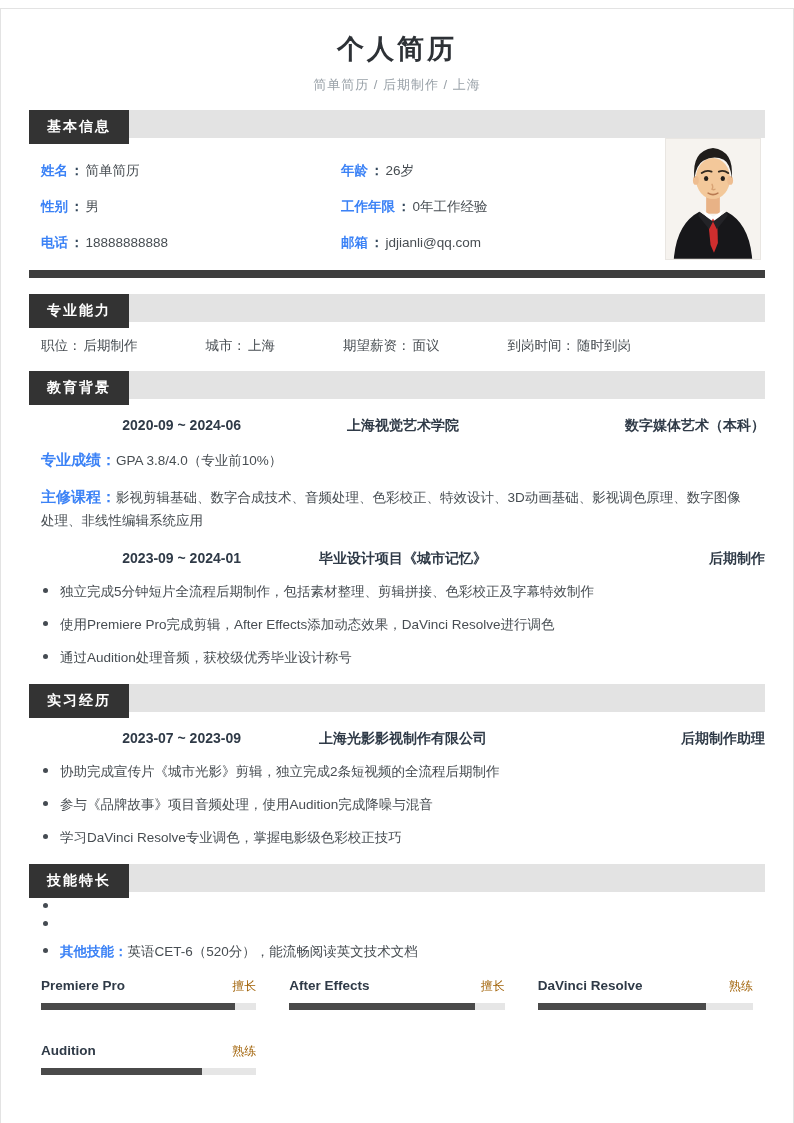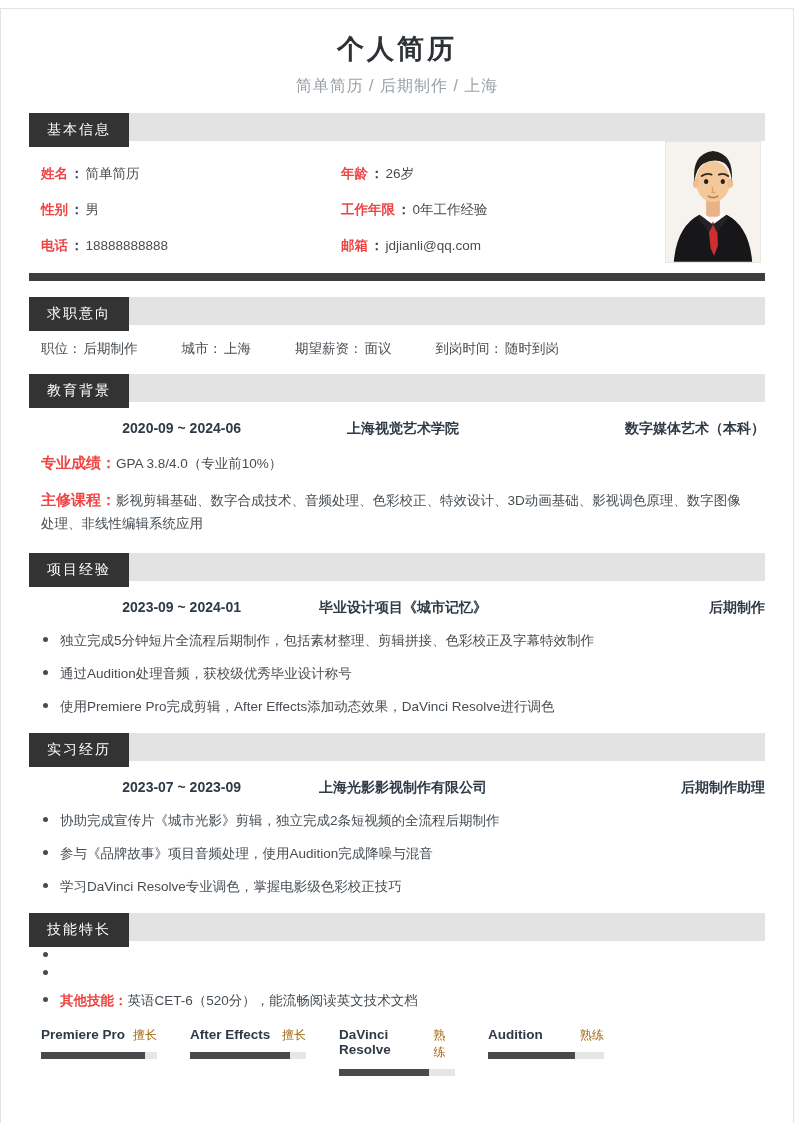--- a/index.html
+++ b/index.html
@@ -13,53 +13,53 @@
     border: 1px solid #e3e3e3;
     overflow: hidden;
     padding: 0 28px;
     color: #474d52;
   }
   
   .head { text-align: center; padding-top: 22px; }
   .head h1 {
     font-size: 27px; font-weight: bold; color: #2d3136; letter-spacing: 3px;
   }
-  .subtitle { margin-top: 9px; font-size: 16px; color: #99a1a8; letter-spacing: 1px; }
+  .subtitle { margin-top: 9px; font-size: 13px; color: #99a1a8; letter-spacing: 1px; }
 
   
   .sec-bar {
     height: 28px; background: #e3e3e3; margin-top: 16px;
     display: flex; align-items: stretch;
   }
   .sec-title {
     display: inline-flex; align-items: center;
     background: #333333; color: #ffffff;
-    padding: 17px 18px; font-size: 14px; font-weight: normal; letter-spacing: 2px;
+    padding: 17px 18px; font-size: 14px; font-weight: bold; letter-spacing: 2px;
   }
 
   
   .basic-wrap { position: relative; padding: 24px 0 4px 12px; }
   .basic-cols { display: flex; }
   .bcol { display: flex; flex-direction: column; row-gap: 18px; }
   .bcol-left  { width: 300px; }
   .bcol-right { width: 300px; }
   .field { display: flex; align-items: baseline; font-size: 13.5px; }
-  .flabel { font-weight: bold; color: #ef4444; }
+  .flabel { font-weight: bold; color: #3b82f6; }
   .fcolon { color: #33475b; font-weight: bold; margin: 0 2px; }
   .fvalue { color: #474d52; }
   .photo {
     position: absolute; right: 4px; top: 0px;
     width: 96px; height: 122px;
     border: 1px solid #e9e6e2; background: #f6f3ef;
   }
   .photo svg { display: block; width: 100%; height: 100%; }
   .divider { height: 8px; background: #3e3e3e; margin-top: 14px; }
 
   
-  .intent-row { display: flex; column-gap: 44px; margin: 15px 0 14px 12px; font-size: 13.5px; }
+  .intent-row { display: flex; column-gap: 68px; margin: 15px 0 14px 12px; font-size: 13.5px; }
   .intent-item { display: flex; align-items: baseline; color: #474d52; }
   .ilabel { color: #474d52; }
   .icolon { margin-right: 2px; }
 
   
   .meta {
     display: flex; align-items: baseline;
     margin: 18px 0 0 12px; font-size: 14px; font-weight: bold; color: #2f3a47;
   }
   .m-left  { width: 200px; text-align: right; }
@@ -73,21 +73,21 @@
   
   .blist { list-style: none; margin: 14px 12px 0 14px; }
   .blist li { display: flex; align-items: baseline; font-size: 13.5px; line-height: 20px; margin-bottom: 13px; color: #474d52; }
   .dot {
     flex: 0 0 auto; width: 5px; height: 5px; border-radius: 50%;
     background: #454b52; margin-right: 12px; position: relative; top: -3px;
   }
 
   
   .skill-grid {
-    display: grid; grid-template-columns: repeat(5, 1fr);
+    display: grid; grid-template-columns: repeat(3, 1fr);
     column-gap: 24px; row-gap: 16px;
     margin: 16px 12px 0 12px;
     gap: 33px;
   }
   .skill-head { display: flex; justify-content: space-between; align-items: baseline; }
   .skill-name { font-size: 13.5px; font-weight: bold; color: #2f3a47; }
   .skill-level { font-size: 12px; color: #a16207; }
   .skill-track { margin-top: 8px; height: 7px; background: #e6e6e6; }
   .skill-fill { height: 7px; background: #4a4a4a; width: 0; }
 </style>
@@ -159,21 +159,21 @@
         <path d="M37 72 L48 92 L59 72 L48 79 Z" fill="#ffffff"></path>
         <path d="M48 81 L43.5 88 L45.5 108 L49 116 L53 106 L52.5 88 Z" fill="#cf2e2e"></path>
         <path d="M34 74 L48 84 L44 92 L33 78 Z" fill="#232327"></path>
         <path d="M62 74 L48 84 L52 92 L63 78 Z" fill="#232327"></path>
       </svg>
     </div>
   </div>
   <div class="divider"></div>
 
   <div class="sec-bar">
-    <span class="sec-title">求职意向</span>
+    <span class="sec-title">专业能力</span>
   </div>
   <div class="intent-row">
     <div class="intent-item">
       <span class="ilabel">职位</span>
       <span class="icolon">：</span>
       <span>后期制作</span>
     </div>
     <div class="intent-item">
       <span class="ilabel">城市</span>
       <span class="icolon">：</span>
@@ -199,40 +199,37 @@
     <span class="m-center">上海视觉艺术学院</span>
     <span class="m-right">数字媒体艺术（本科）</span>
   </div>
   <div class="detail">
     <span class="flabel">专业成绩</span><span class="flabel">：</span><span>GPA 3.8/4.0（专业前10%）</span>
   </div>
   <div class="detail">
     <span class="flabel">主修课程</span><span class="flabel">：</span><span>影视剪辑基础、数字合成技术、音频处理、色彩校正、特效设计、3D动画基础、影视调色原理、数字图像处理、非线性编辑系统应用</span>
   </div>
 
-  <div class="sec-bar" style="margin-top:18px">
-    <span class="sec-title">项目经验</span>
-  </div>
   <div class="meta">
     <span class="m-left">2023-09 ~ 2024-01</span>
     <span class="m-center">毕业设计项目《城市记忆》</span>
     <span class="m-right">后期制作</span>
   </div>
   <ul class="blist">
     <li>
         <span class="dot"></span>
         <span>独立完成5分钟短片全流程后期制作，包括素材整理、剪辑拼接、色彩校正及字幕特效制作</span>
       </li>
     <li>
         <span class="dot"></span>
+        <span>使用Premiere Pro完成剪辑，After Effects添加动态效果，DaVinci Resolve进行调色</span>
+      </li>
+    <li>
+        <span class="dot"></span>
         <span>通过Audition处理音频，获校级优秀毕业设计称号</span>
-      </li>
-    <li>
-        <span class="dot"></span>
-        <span>使用Premiere Pro完成剪辑，After Effects添加动态效果，DaVinci Resolve进行调色</span>
       </li>
   </ul>
 
   <div class="sec-bar">
     <span class="sec-title">实习经历</span>
   </div>
   <div class="meta">
     <span class="m-left">2023-07 ~ 2023-09</span>
     <span class="m-center">上海光影影视制作有限公司</span>
     <span class="m-right">后期制作助理</span>

